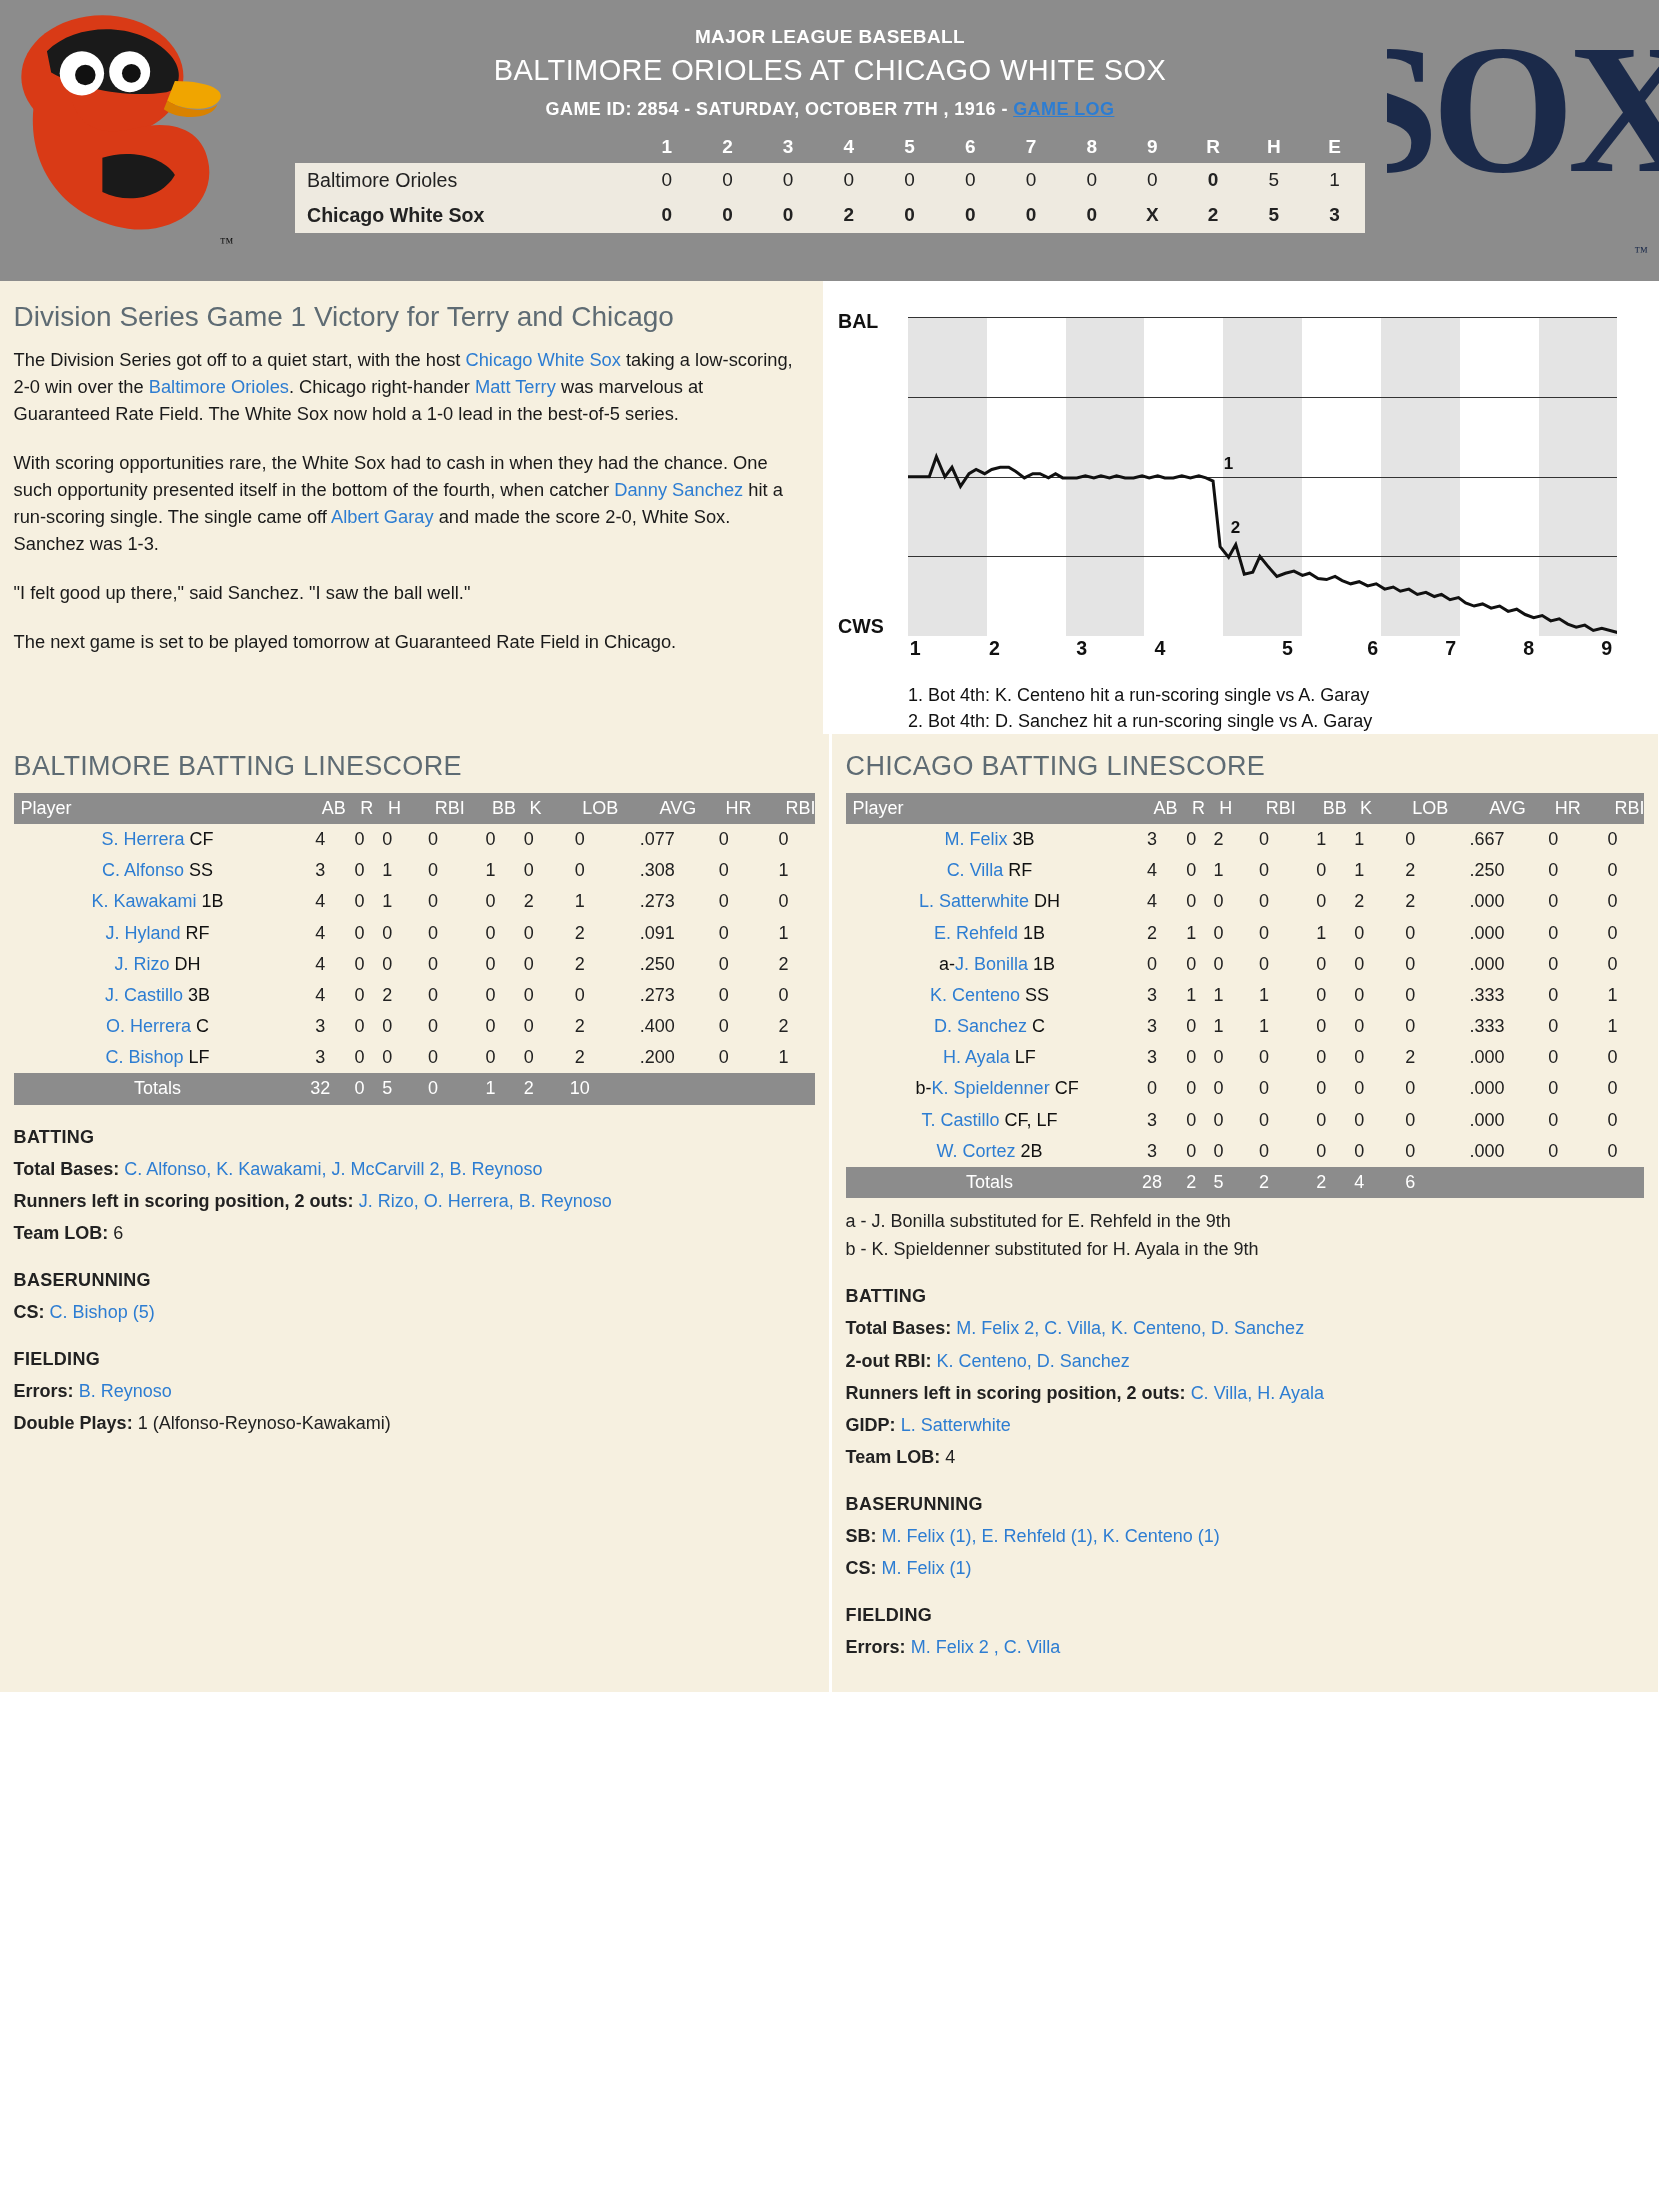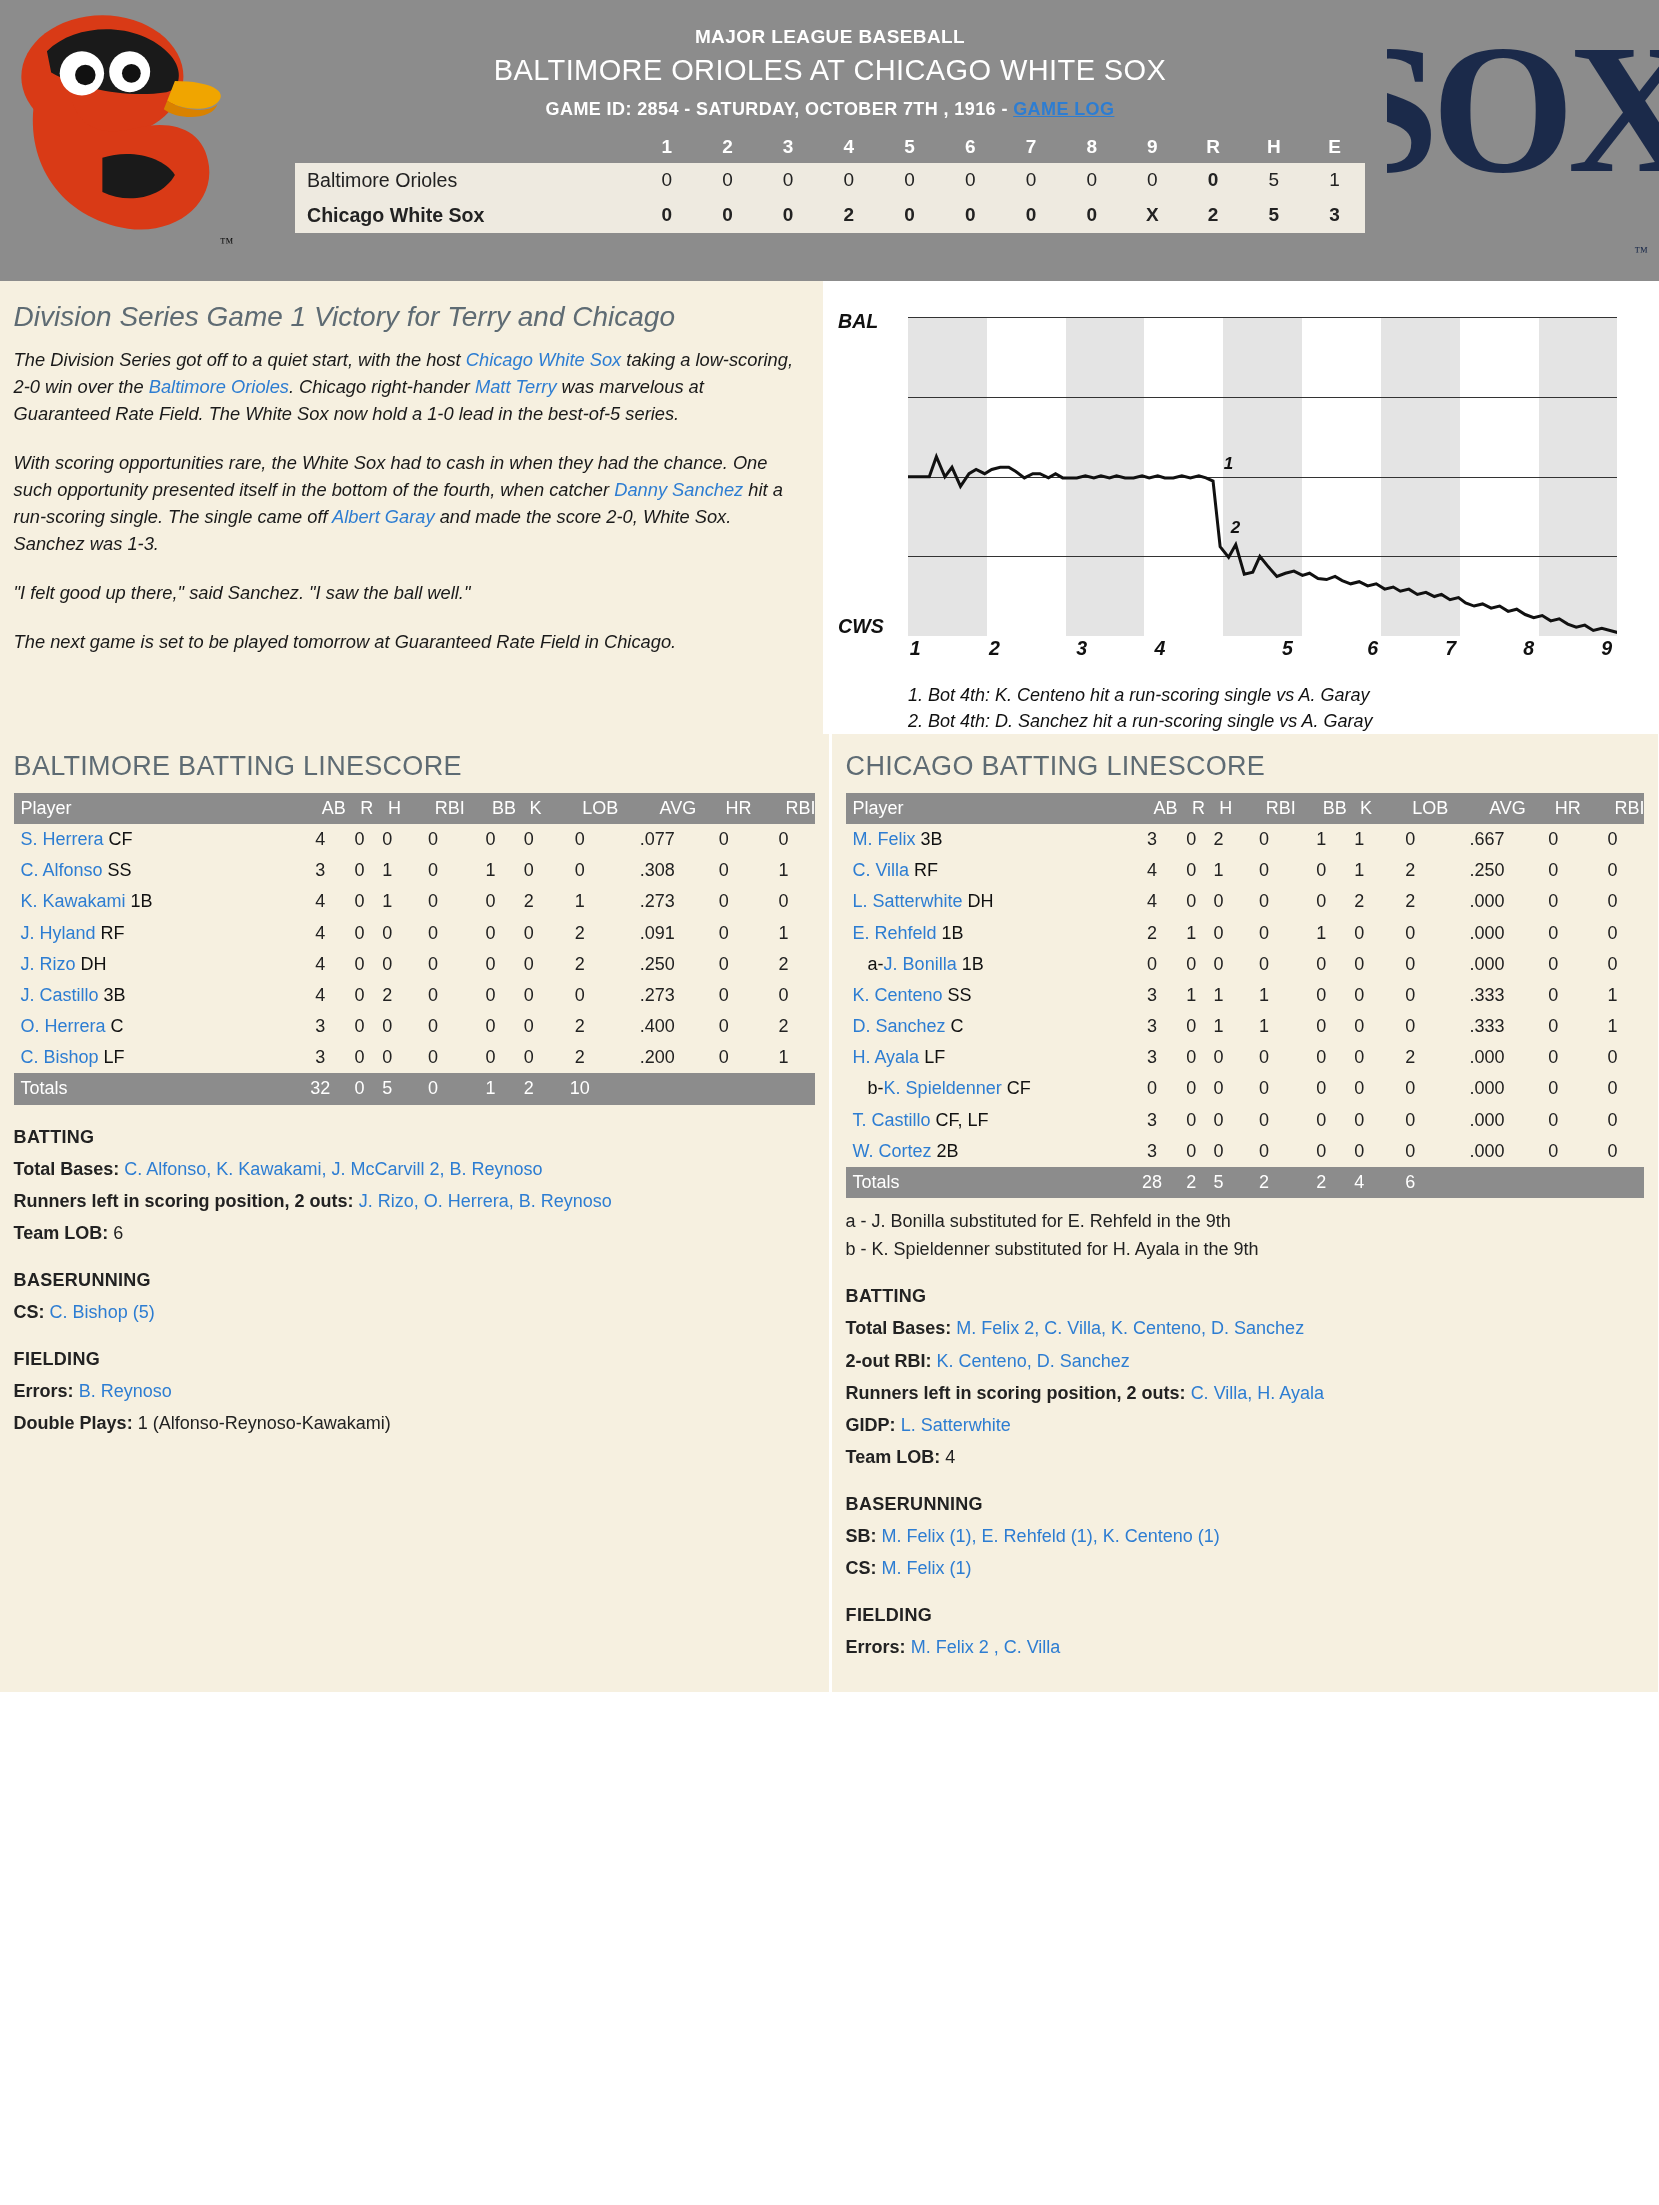--- a/index.html
+++ b/index.html
@@ -89,21 +89,20 @@
     font-size: 19.6px;
   }
   table.linescore tbody tr.row-away td { background: #eeeae0; }
   table.linescore tbody tr.row-home td { background: #eeeae0; font-weight: bold; }
   table.linescore tbody td.strong { font-weight: bold; }
 
   
   .top-section {
     display: flex;
     align-items: stretch;
-    font-style: italic;
   }
   .recap {
     width: 823px;
     flex: 0 0 823px;
     background: #f6f0e0;
     padding: 15.3px 19px 22px 13.6px;
   }
   .recap h2 {
     font-size: 28px;
     font-weight: normal;
@@ -214,21 +213,21 @@
     text-align: left;
     padding-left: 6.8px;
     width: 281px;
   }
   table.batting tbody td {
     padding: 5.1px 0;
     text-align: center;
     background: #f6f0e0;
   }
   table.batting tbody td.player-col {
-    text-align: left;
+    text-align: center;
     padding-left: 6.8px;
   }
   table.batting tbody tr.totals td {
     background: #8c8c8c;
     color: #ffffff;
   }
   table.batting tbody tr.totals td.player-col { padding-left: 6.8px; }
   .pname { color: #2d7dd2; }
   .ppos { color: #111; }
   .sub-indent { padding-left: 22px !important; }

